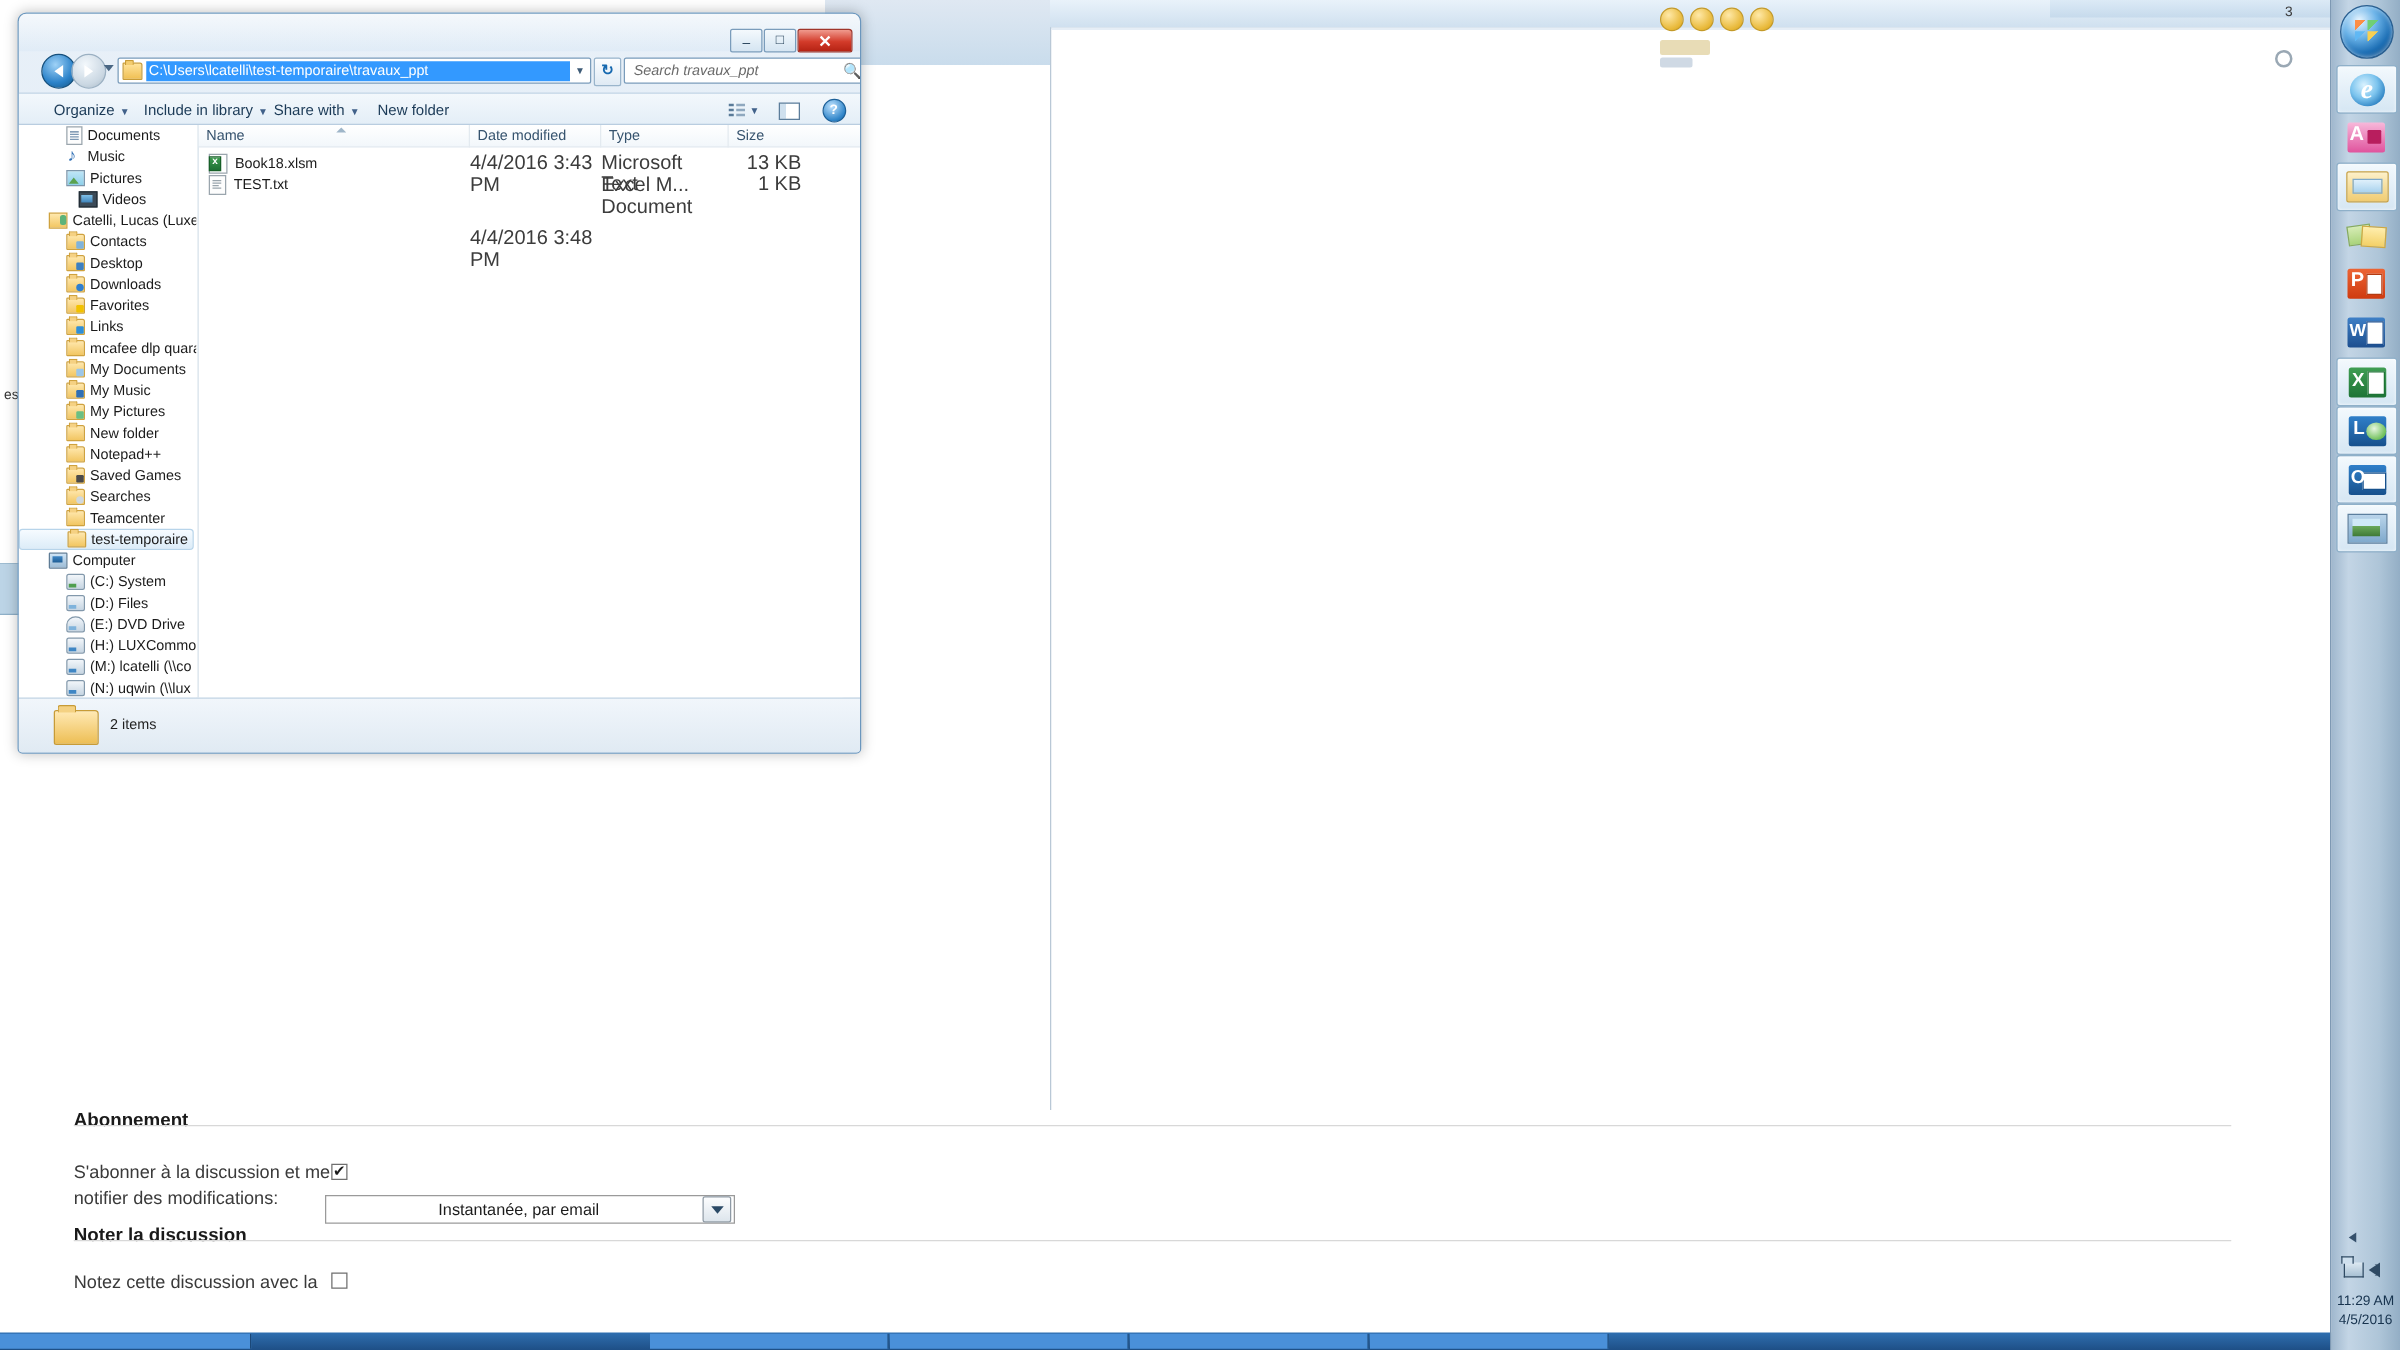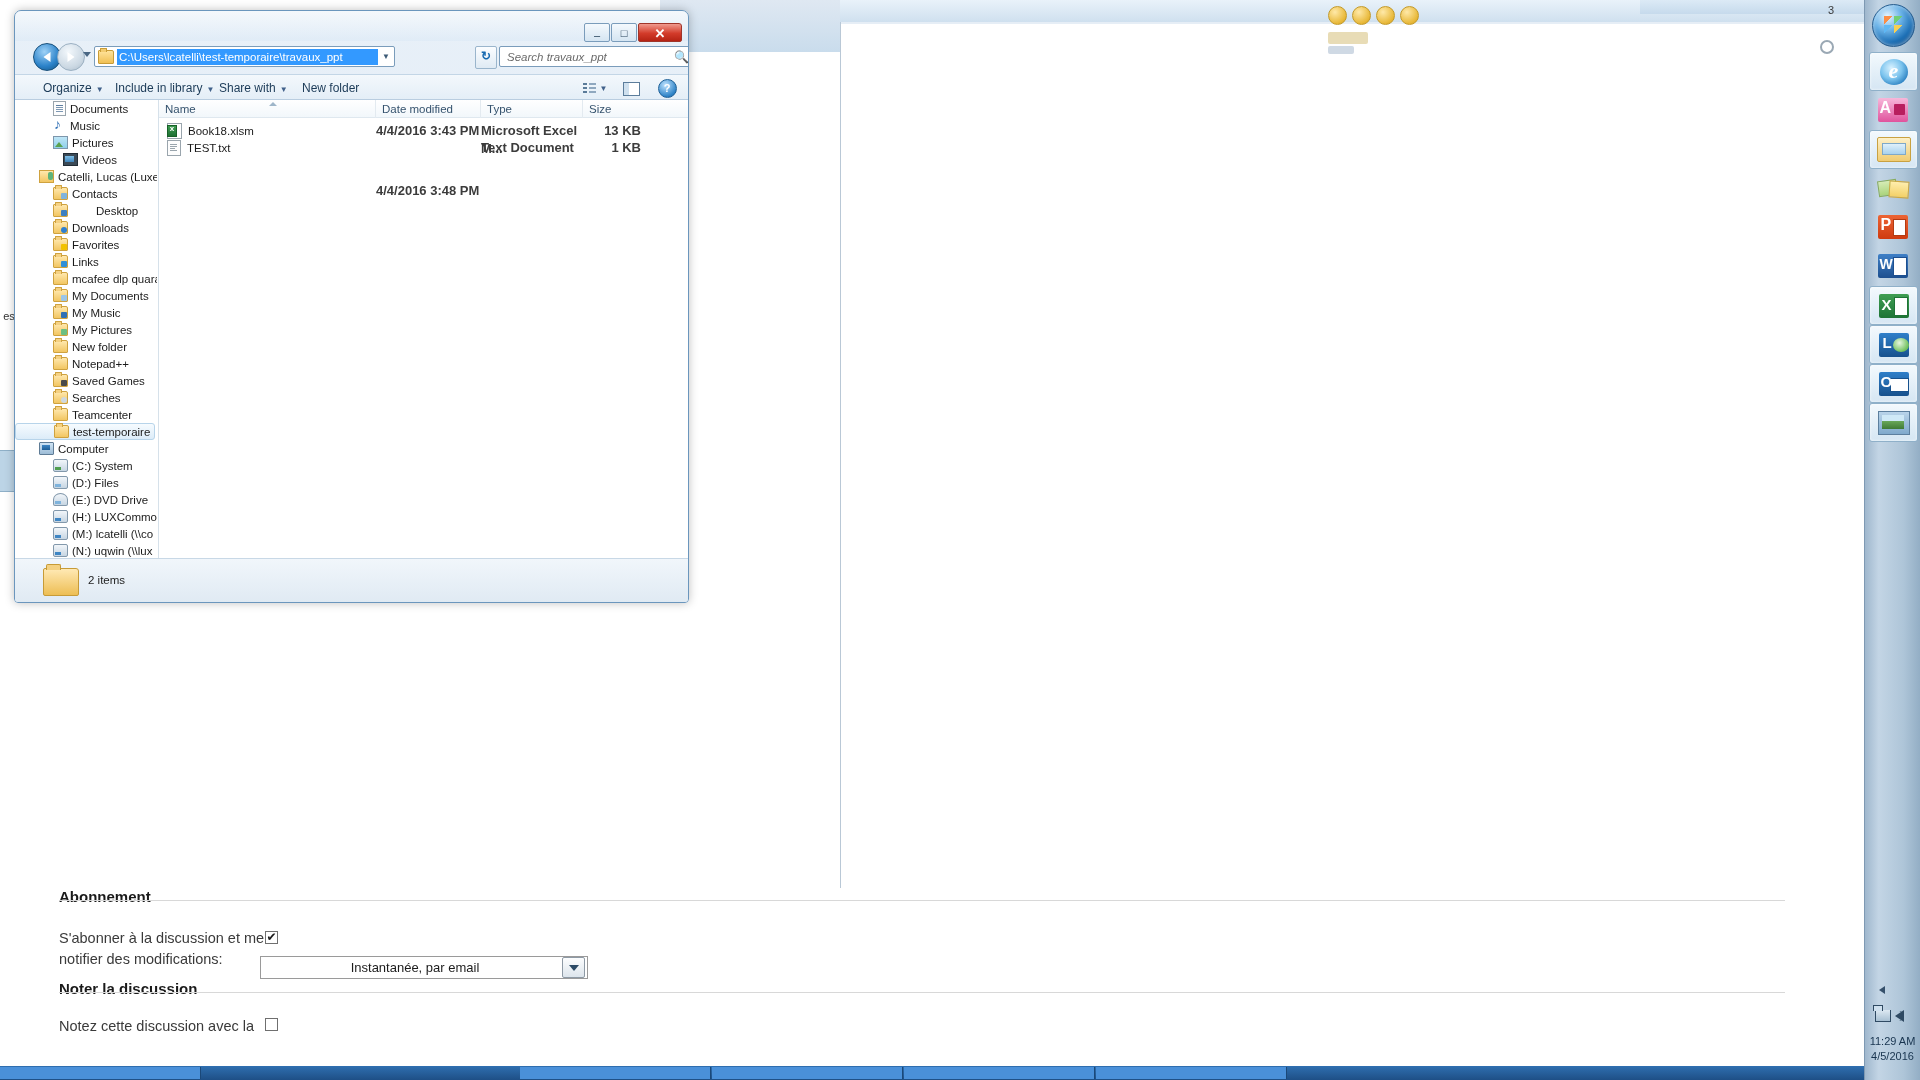--- a/index.html
+++ b/index.html
@@ -134,21 +134,21 @@
   .nav-fwd:after {
     border-top:5px solid transparent; border-bottom:5px solid transparent;
     border-left:7px solid #ffffff;
   }
   .nav-hist {
     position:absolute; left:68px; top:11px; width:0;height:0;
     border-left:4px solid transparent; border-right:4px solid transparent;
     border-top:5px solid #4a6784; cursor:pointer;
   }
   .addr-wrap {
-    position:absolute; left:79px; top:5px; width:301px; height:21px;
+    position:absolute; left:79px; top:5px; width:379px; height:21px;
     background:#fff; border:1px solid #7a9cbb; border-radius:2px;
     box-sizing:border-box; display:flex; align-items:center; cursor:text;
   }
   .addr-folder-ico {
     width:14px;height:12px;margin:0 3px 0 3px;
     background:linear-gradient(#ffe39b,#f0c054);
     border:1px solid #c99c36; border-radius:1px 2px 1px 1px;
     position:relative; flex:none;
   }
   .addr-folder-ico:before{
@@ -383,21 +383,21 @@
   }
   .file-row {
     position:absolute; left:0; width:100%; height:18px; cursor:pointer;
   }
   .fr-name {
     position:absolute; left:8px; top:0; height:18px; display:flex;
     align-items:center; font-size:11.5px; color:#1b1b1b;
   }
   .fr-col {
     position:absolute; top:0; height:18px; line-height:18px;
-    font-size:13px; color:#3c3c3c;font-weight:bold;
+    font-size:16px; color:#3c3c3c;
   }
   .fr-size { text-align:right; }
   .xlsm-ico {
     width:13px;height:14px;margin-right:6px;position:relative;flex:none;
     background:#fff;border:1px solid #9aa5ad;
   }
   .xlsm-ico:before{
     content:"";position:absolute;left:-1px;top:1px;width:8px;height:10px;
     background:linear-gradient(#3d9b4f,#1e7034); border:1px solid #176028;
   }
@@ -811,21 +811,21 @@
               <span>Videos</span>
             </div>
             <div class="tree-row" style="padding-left: 24px;">
               <span class="tw-ico ic-user"></span>
               <span>Catelli, Lucas (Luxe</span>
             </div>
             <div class="tree-row" style="padding-left: 38px;">
               <span class="tw-ico ic-folder ic-folder-acc acc-contacts"></span>
               <span>Contacts</span>
             </div>
-            <div class="tree-row" style="padding-left: 38px; gap: 24px;">
+            <div class="tree-row" style="padding-left: 38px;">
               <span class="tw-ico ic-folder ic-folder-acc acc-desktop"></span>
               <span>Desktop</span>
             </div>
             <div class="tree-row" style="padding-left: 38px;">
               <span class="tw-ico ic-folder ic-folder-acc acc-downloads"></span>
               <span>Downloads</span>
             </div>
             <div class="tree-row" style="padding-left: 38px;">
               <span class="tw-ico ic-folder ic-folder-acc acc-favorites"></span>
               <span>Favorites</span>

